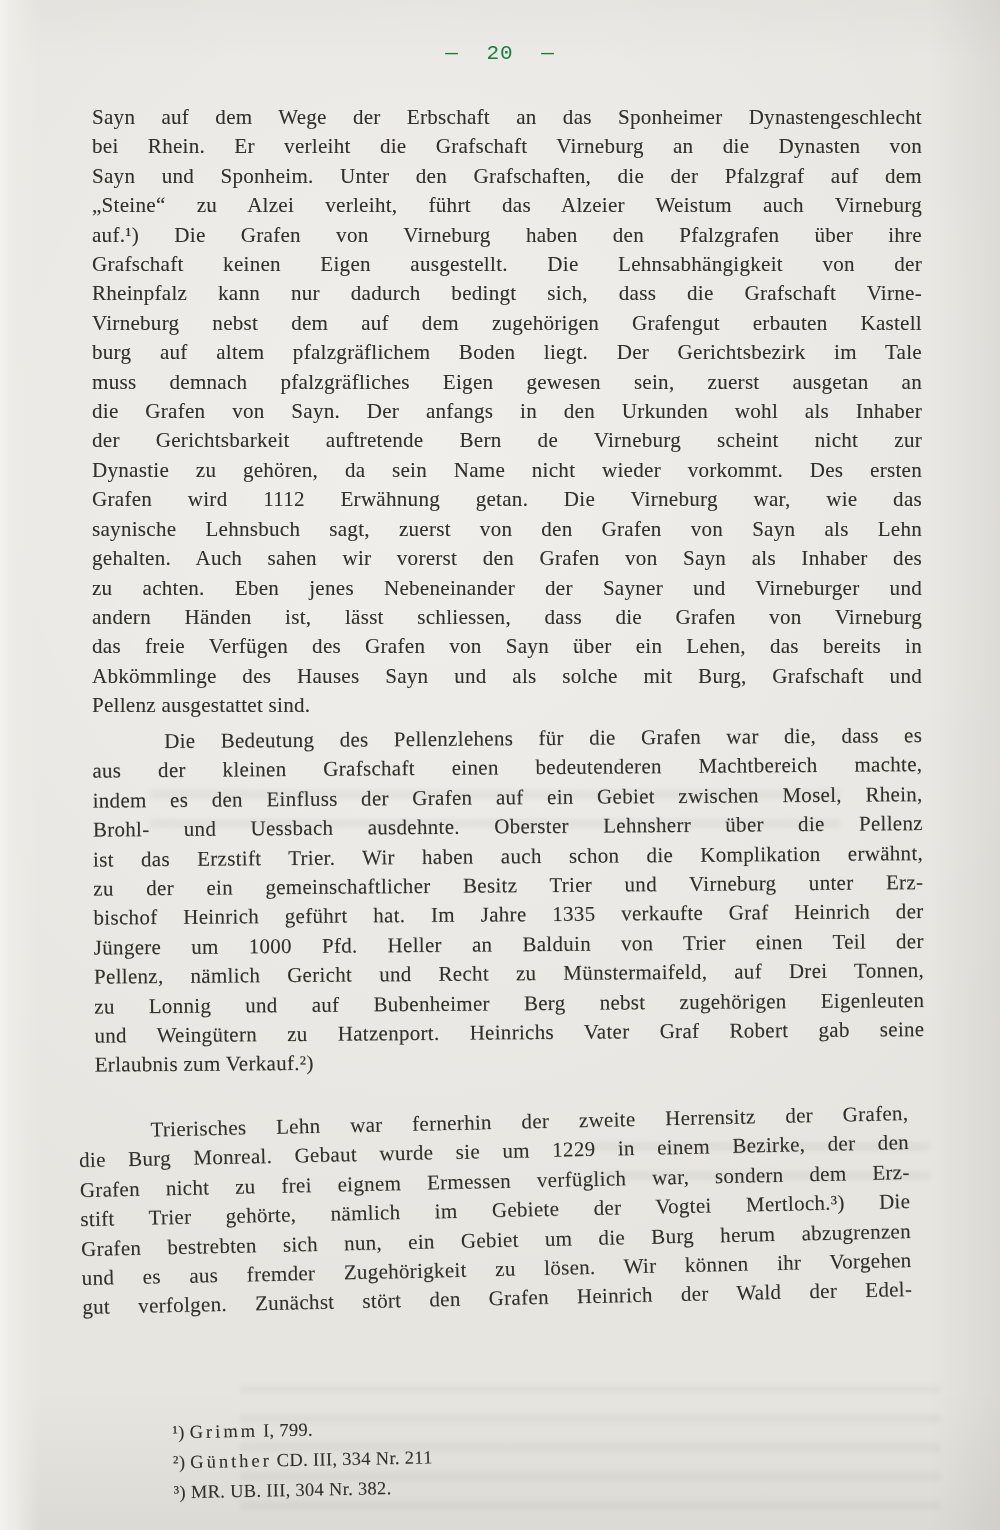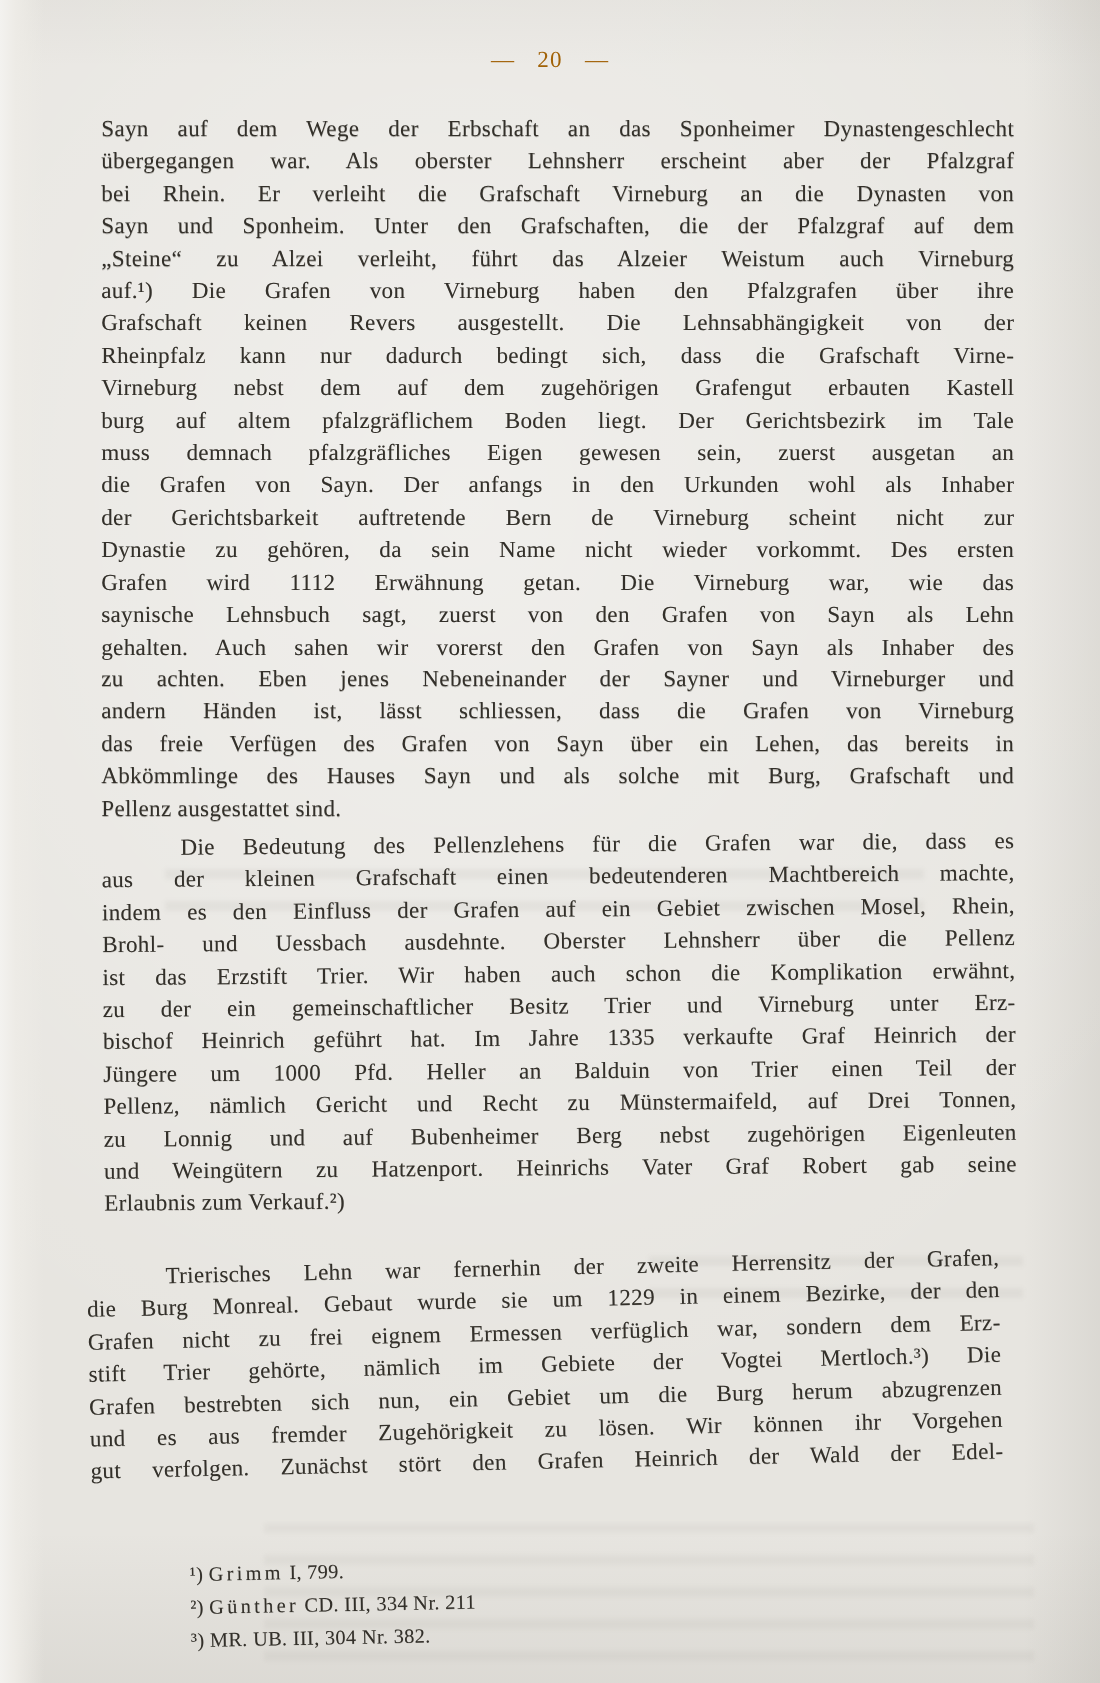--- a/index.html
+++ b/index.html
@@ -36,21 +36,22 @@
   .ghost-b { left: 590px; top: 1142px; width: 340px; height: 40px; }
   .ghost-c { left: 240px; top: 1385px; width: 700px; height: 130px; opacity: 0.45; }
 
   .page-number {
     position: absolute; z-index: 2;
     top: 42px; left: 0; width: 100%;
     text-align: center;
     font-size: 21px;
     letter-spacing: 1px;
     word-spacing: 14px;
-    color: #a16207;
+    color: #15803d;
+    font-family: Liberation Mono, monospace;
   }
 
   .text-block {
     position: absolute; z-index: 2;
     top: 103px; left: 92px; width: 830px;
   }
   .para { width: 100%; }
   .line {
     font-size: 21px;
     line-height: 29.4px;
@@ -91,26 +92,25 @@
   <div class="paper-shade"></div>
   <div class="ghost ghost-a"></div>
   <div class="ghost ghost-b"></div>
   <div class="ghost ghost-c"></div>
 
   <div class="page-number">— 20 —</div>
 
   <div class="text-block">
     <div class="para p1">
         <div class="line">Sayn auf dem Wege der Erbschaft an das Sponheimer Dynastengeschlecht</div>
-        <div class="line">übergegangen war. Als oberster Lehnsherr erscheint aber der Pfalzgraf</div>
         <div class="line">bei Rhein. Er verleiht die Grafschaft Virneburg an die Dynasten von</div>
         <div class="line">Sayn und Sponheim. Unter den Grafschaften, die der Pfalzgraf auf dem</div>
         <div class="line">„Steine“ zu Alzei verleiht, führt das Alzeier Weistum auch Virneburg</div>
         <div class="line">auf.¹) Die Grafen von Virneburg haben den Pfalzgrafen über ihre</div>
-        <div class="line">Grafschaft keinen Revers ausgestellt. Die Lehnsabhängigkeit von der</div>
+        <div class="line">Grafschaft keinen Eigen ausgestellt. Die Lehnsabhängigkeit von der</div>
         <div class="line">Rheinpfalz kann nur dadurch bedingt sich, dass die Grafschaft Virne-</div>
         <div class="line">Virneburg nebst dem auf dem zugehörigen Grafengut erbauten Kastell</div>
         <div class="line">burg auf altem pfalzgräflichem Boden liegt. Der Gerichtsbezirk im Tale</div>
         <div class="line">muss demnach pfalzgräfliches Eigen gewesen sein, zuerst ausgetan an</div>
         <div class="line">die Grafen von Sayn. Der anfangs in den Urkunden wohl als Inhaber</div>
         <div class="line">der Gerichtsbarkeit auftretende Bern de Virneburg scheint nicht zur</div>
         <div class="line">Dynastie zu gehören, da sein Name nicht wieder vorkommt. Des ersten</div>
         <div class="line">Grafen wird 1112 Erwähnung getan. Die Virneburg war, wie das</div>
         <div class="line">saynische Lehnsbuch sagt, zuerst von den Grafen von Sayn als Lehn</div>
         <div class="line">gehalten. Auch sahen wir vorerst den Grafen von Sayn als Inhaber des</div>

